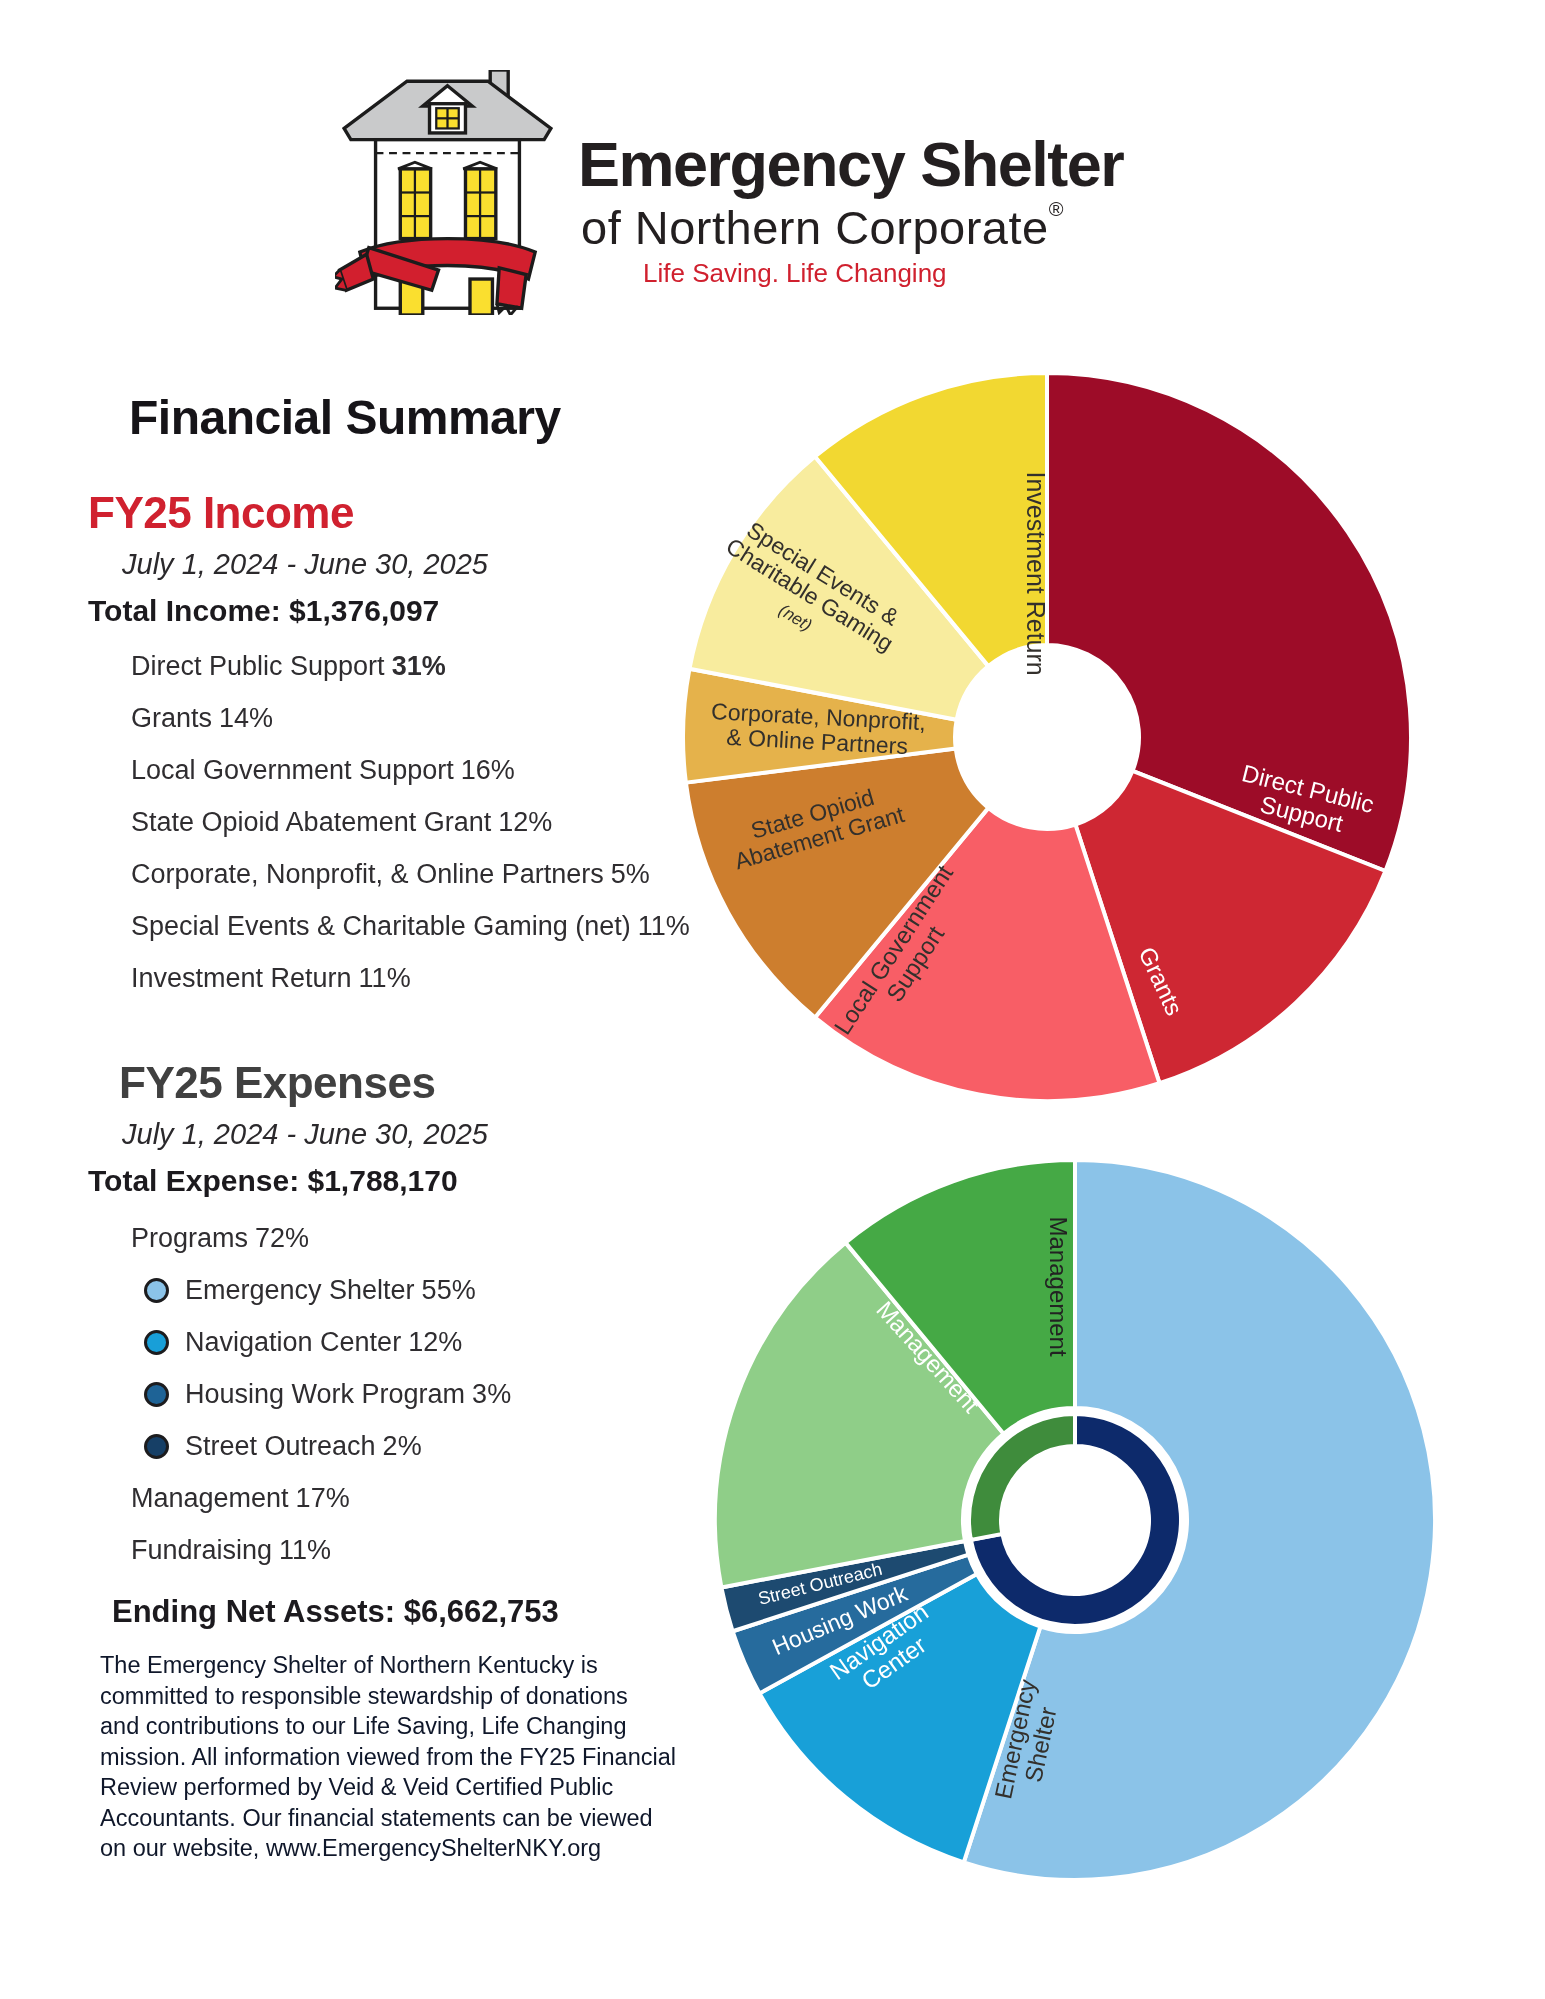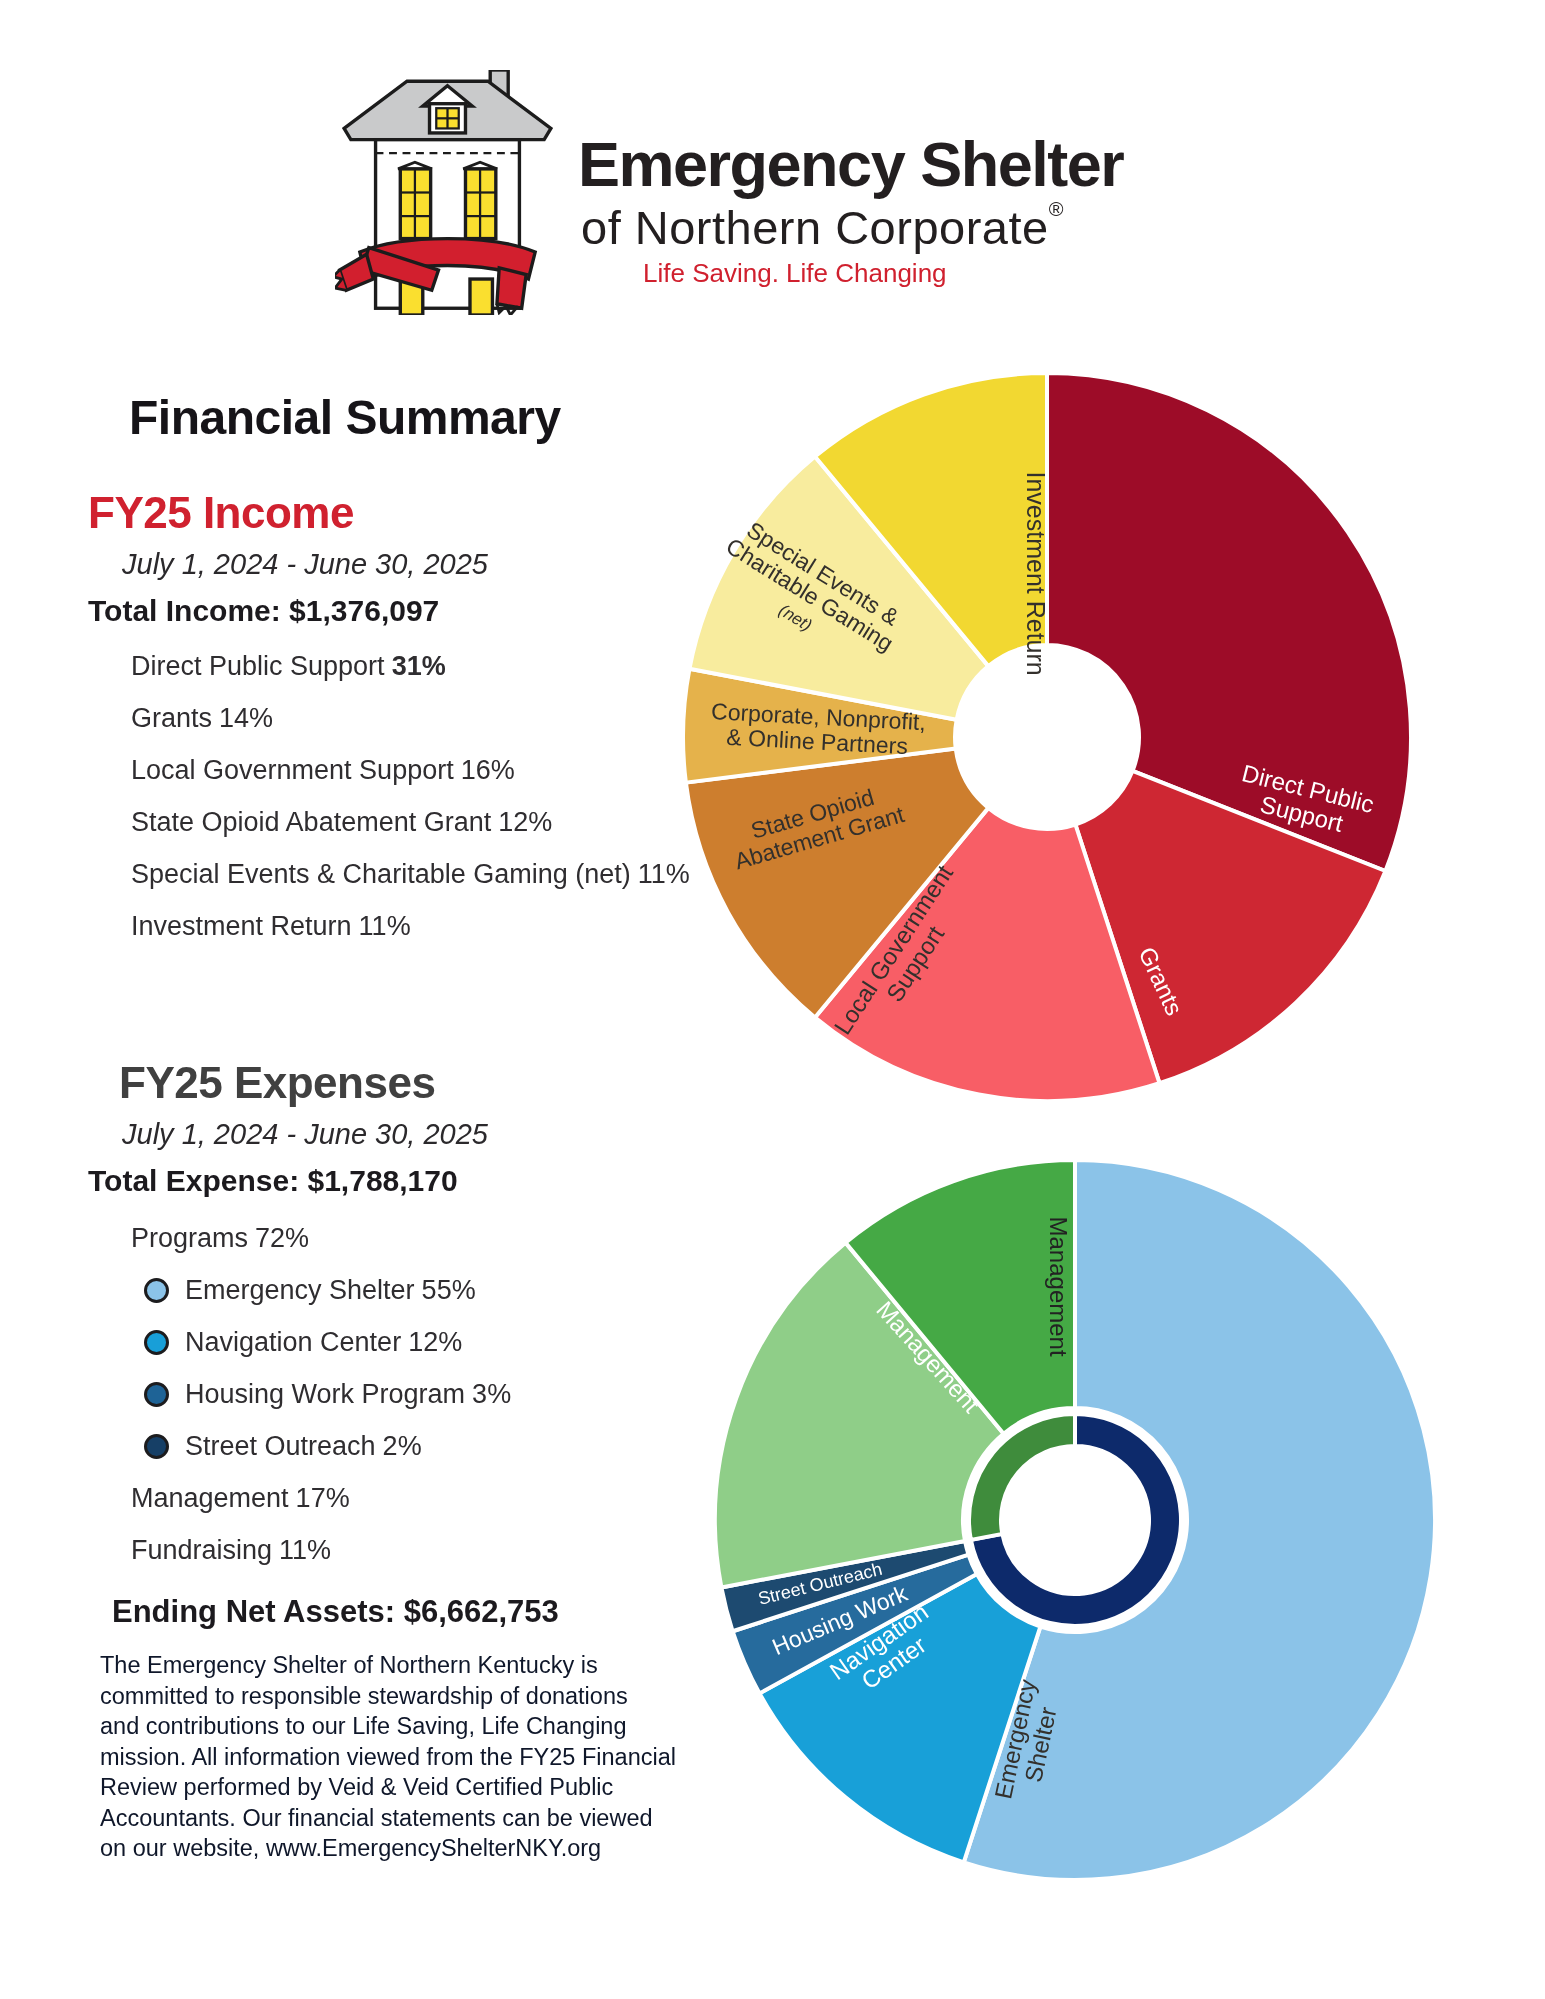--- a/index.html
+++ b/index.html
@@ -91,20 +91,21 @@
 
 <div class="abs sec-title" id="income-title">FY25 Income</div>
 <div class="abs period" id="income-period">July 1, 2024 - June 30, 2025</div>
 <div class="abs total-line" id="income-total">Total Income: $1,376,097</div>
 
 <div class="abs legend-list" id="income-list">
   <div class="legend-row"><span class="lbl">Direct Public Support</span><span class="pct">31%</span></div>
   <div class="legend-row"><span class="lbl">Grants</span><span class="pct">14%</span></div>
   <div class="legend-row"><span class="lbl">Local Government Support</span><span class="pct">16%</span></div>
   <div class="legend-row"><span class="lbl">State Opioid Abatement Grant</span><span class="pct">12%</span></div>
+  <div class="legend-row"><span class="lbl">Corporate, Nonprofit, &amp; Online Partners</span><span class="pct">5%</span></div>
   <div class="legend-row"><span class="lbl">Special Events &amp; Charitable Gaming (net)</span><span class="pct">11%</span></div>
   <div class="legend-row"><span class="lbl">Investment Return</span><span class="pct">11%</span></div>
 </div>
 
 <div class="abs sec-title" id="expenses-title">FY25 Expenses</div>
 <div class="abs period" id="expenses-period">July 1, 2024 - June 30, 2025</div>
 <div class="abs total-line" id="expenses-total">Total Expense: $1,788,170</div>
 
 <div class="abs legend-list" id="expenses-list">
   <div class="legend-row"><span class="lbl">Programs</span><span class="pct">72%</span></div>

